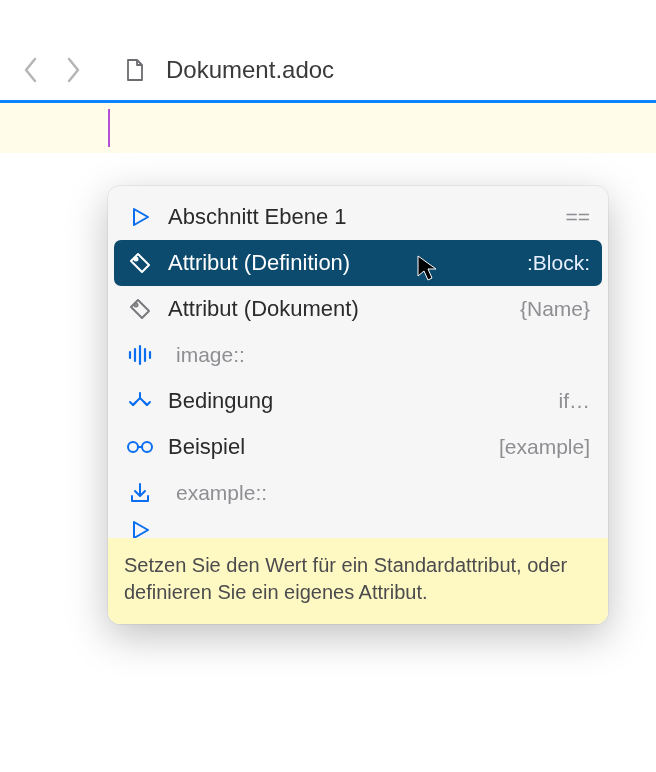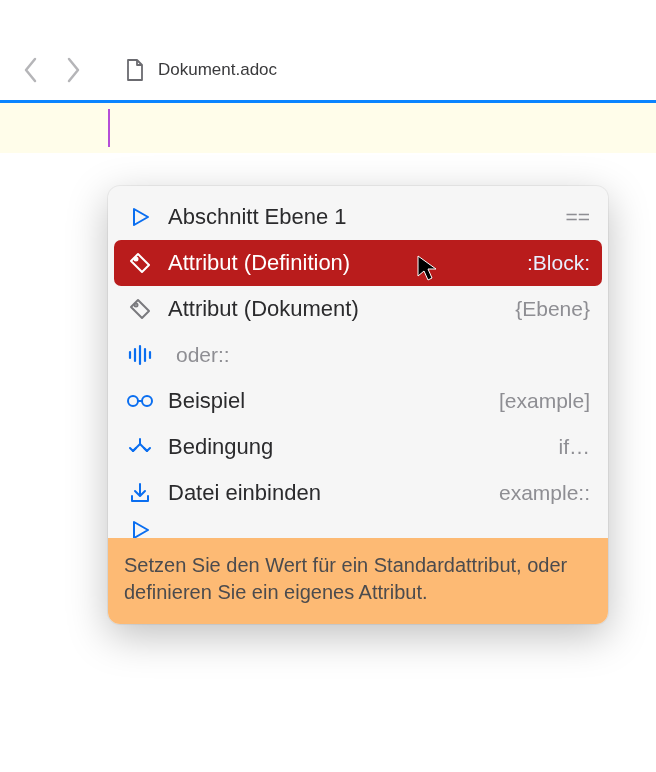--- a/index.html
+++ b/index.html
@@ -18,23 +18,23 @@
     display: flex; align-items: center; justify-content: center;
     color: #b5b5b8;
   }
   .file-icon {
     margin-left: 26px;
     width: 22px; height: 26px;
     display: flex; align-items: center; justify-content: center;
     color: #6b6b70;
   }
   .filename {
-    font-size: 17px;
+    font-size: 24px;
     color: #3a3a3c;
-    margin-left: 4px;
+    margin-left: 12px;
   }
 
   .blue-separator {
     height: 3px;
     background: #0a84ff;
     width: 100%;
   }
 
   .editor-line {
     height: 50px;
@@ -67,21 +67,21 @@
     display: flex;
     align-items: center;
     height: 46px;
     border-radius: 7px;
     padding: 0 12px;
     font-size: 22px;
     color: #2b2b2d;
   }
   .item + .item { margin-top: 0; }
   .item.selected {
-    background: #b91c1c;
+    background: #0c4a6e;
     color: #fff;
   }
   .item-icon {
     width: 28px; height: 28px;
     display: flex; align-items: center; justify-content: center;
     margin-right: 14px;
     color: #0a6ef0;
     flex-shrink: 0;
   }
   .item.selected .item-icon { color: #fff; }
@@ -90,21 +90,21 @@
   .item-hint { color: #8e8e93; font-size: 21px; margin-left: 8px; white-space: nowrap; }
   .item.selected .item-hint { color: #e8f0ff; }
 
   .item.partial {
     height: 22px;
     overflow: hidden;
     align-items: flex-start;
   }
 
   .popup-footer {
-    background: #fdba74;
+    background: #fef9c3;
     padding: 14px 16px 18px 16px;
     font-size: 20px;
     line-height: 1.35;
     color: #4b4b4e;
   }
 
   .mouse-cursor {
     position: absolute;
     left: 416px;
     top: 254px;
@@ -166,72 +166,71 @@
     </div>
 
     <div class="item">
       <span class="item-icon outline">
         <svg width="24" height="24" viewBox="0 0 24 24" fill="none" stroke="currentColor" stroke-width="2" stroke-linejoin="round">
             <path d="M3 10 L10 3 L21 14 L14 21 Z"></path>
             <circle cx="8" cy="8" r="1.5"></circle>
           </svg>
       </span>
       <span class="item-label">Attribut (Dokument)</span>
-      <span class="item-hint">{Ebene}</span>
+      <span class="item-hint">{Name}</span>
     </div>
 
     <div class="item">
       <span class="item-icon">
         <svg width="26" height="22" viewBox="0 0 26 22" fill="none" stroke="currentColor" stroke-width="2.2" stroke-linecap="round">
             <line x1="3" y1="8" x2="3" y2="14"></line>
             <line x1="8" y1="5" x2="8" y2="17"></line>
             <line x1="13" y1="2" x2="13" y2="20"></line>
             <line x1="18" y1="5" x2="18" y2="17"></line>
             <line x1="23" y1="8" x2="23" y2="14"></line>
           </svg>
       </span>
-      <span class="item-hint">oder::</span>
-    </div>
-
-    <div class="item">
-      <span class="item-icon">
-        <svg width="28" height="16" viewBox="0 0 28 16" fill="none" stroke="currentColor" stroke-width="2">
-            <circle cx="7" cy="8" r="5"></circle>
-            <circle cx="21" cy="8" r="5"></circle>
-            <line x1="12" y1="8" x2="16" y2="8"></line>
-          </svg>
-      </span>
-      <span class="item-label">Beispiel</span>
-      <span class="item-hint">[example]</span>
+      <span class="item-hint">image::</span>
     </div>
 
     <div class="item">
       <span class="item-icon">
         <svg width="24" height="22" viewBox="0 0 24 22" fill="none" stroke="currentColor" stroke-width="2" stroke-linecap="round" stroke-linejoin="round">
             <path d="M12 3 L12 8"></path>
             <path d="M12 8 L5 15"></path>
             <path d="M12 8 L19 15"></path>
             <polyline points="2,12 5,15 8,12"></polyline>
             <polyline points="16,12 19,15 22,12"></polyline>
           </svg>
       </span>
       <span class="item-label">Bedingung</span>
       <span class="item-hint">if…</span>
     </div>
 
+    <div class="item">
+      <span class="item-icon">
+        <svg width="28" height="16" viewBox="0 0 28 16" fill="none" stroke="currentColor" stroke-width="2">
+            <circle cx="7" cy="8" r="5"></circle>
+            <circle cx="21" cy="8" r="5"></circle>
+            <line x1="12" y1="8" x2="16" y2="8"></line>
+          </svg>
+      </span>
+      <span class="item-label">Beispiel</span>
+      <span class="item-hint">[example]</span>
+    </div>
+
 
     <div class="item">
       <span class="item-icon">
         <svg width="22" height="22" viewBox="0 0 22 22" fill="none" stroke="currentColor" stroke-width="2" stroke-linecap="round" stroke-linejoin="round">
             <path d="M11 2 V13"></path>
             <polyline points="6,9 11,14 16,9"></polyline>
             <path d="M3 14 V19 H19 V14"></path>
           </svg>
       </span>
-      <span class="item-label">Datei einbinden</span>
       <span class="item-hint">example::</span>
     </div>
 
     <div class="item partial">
       <span class="item-icon">
         <svg width="22" height="22" viewBox="0 0 22 22" fill="none" stroke="currentColor" stroke-width="2" stroke-linejoin="round">
             <polygon points="5,3 19,11 5,19"></polygon>
           </svg>
       </span>
     </div>

